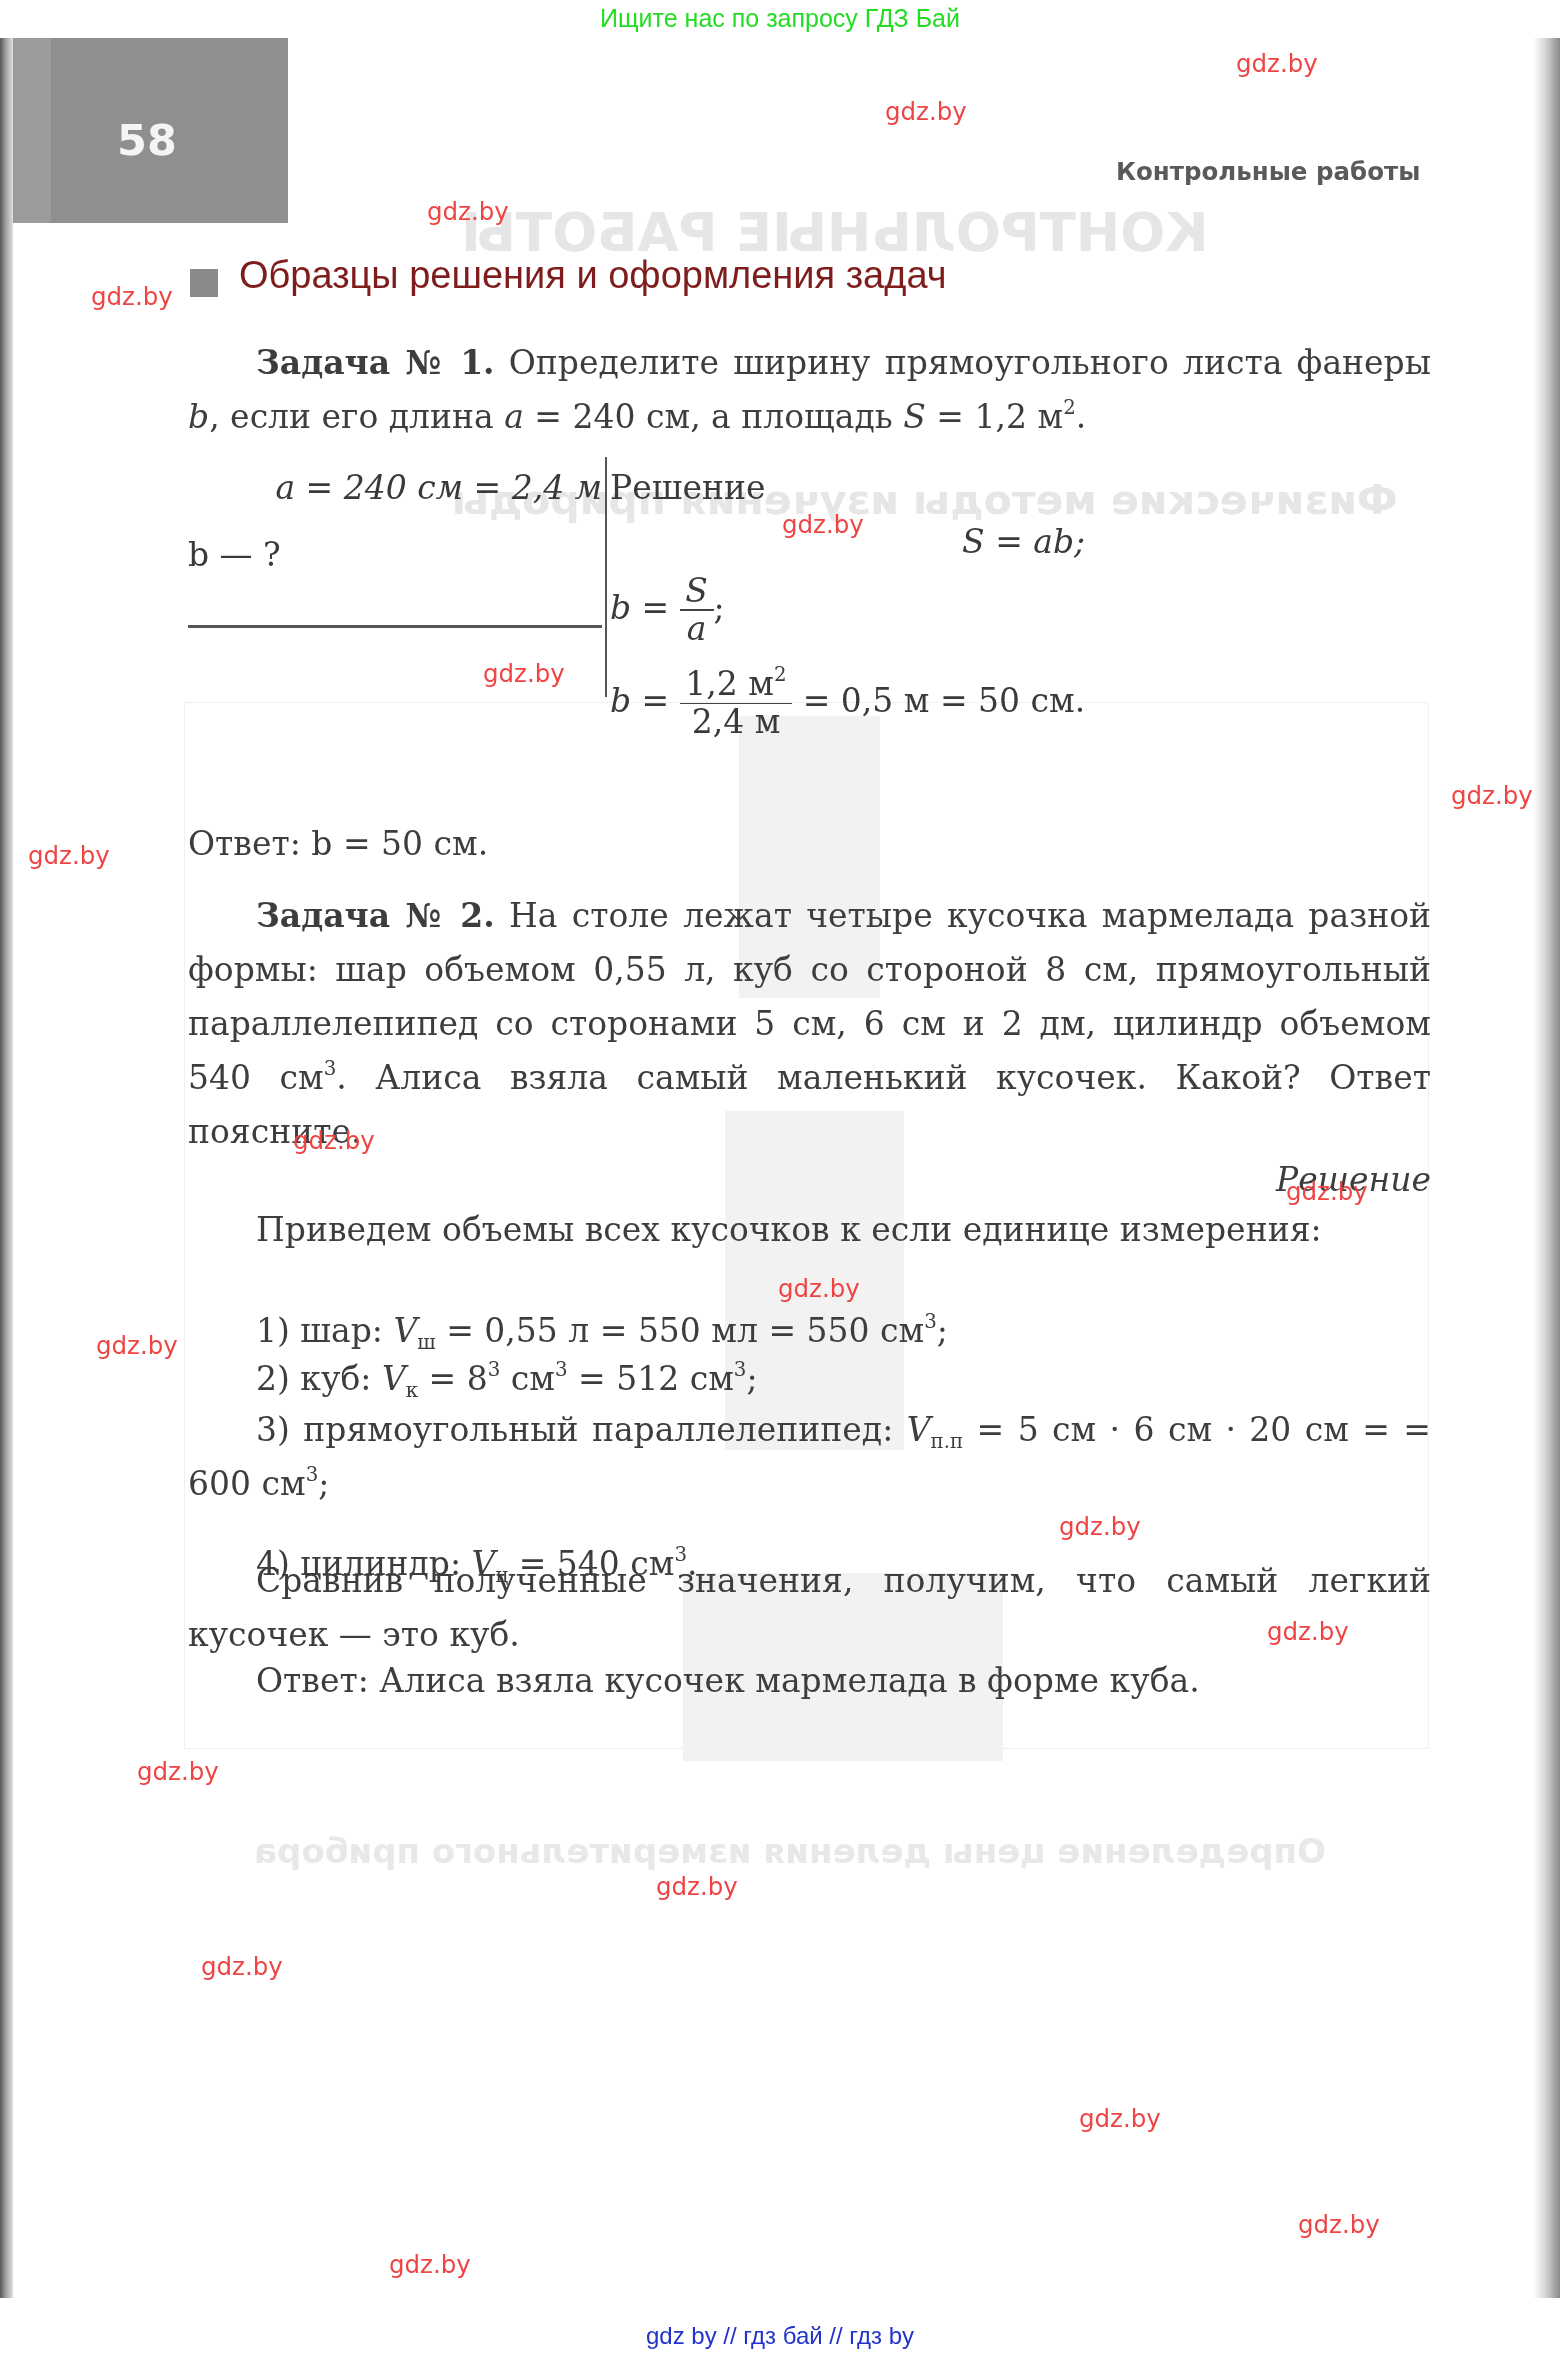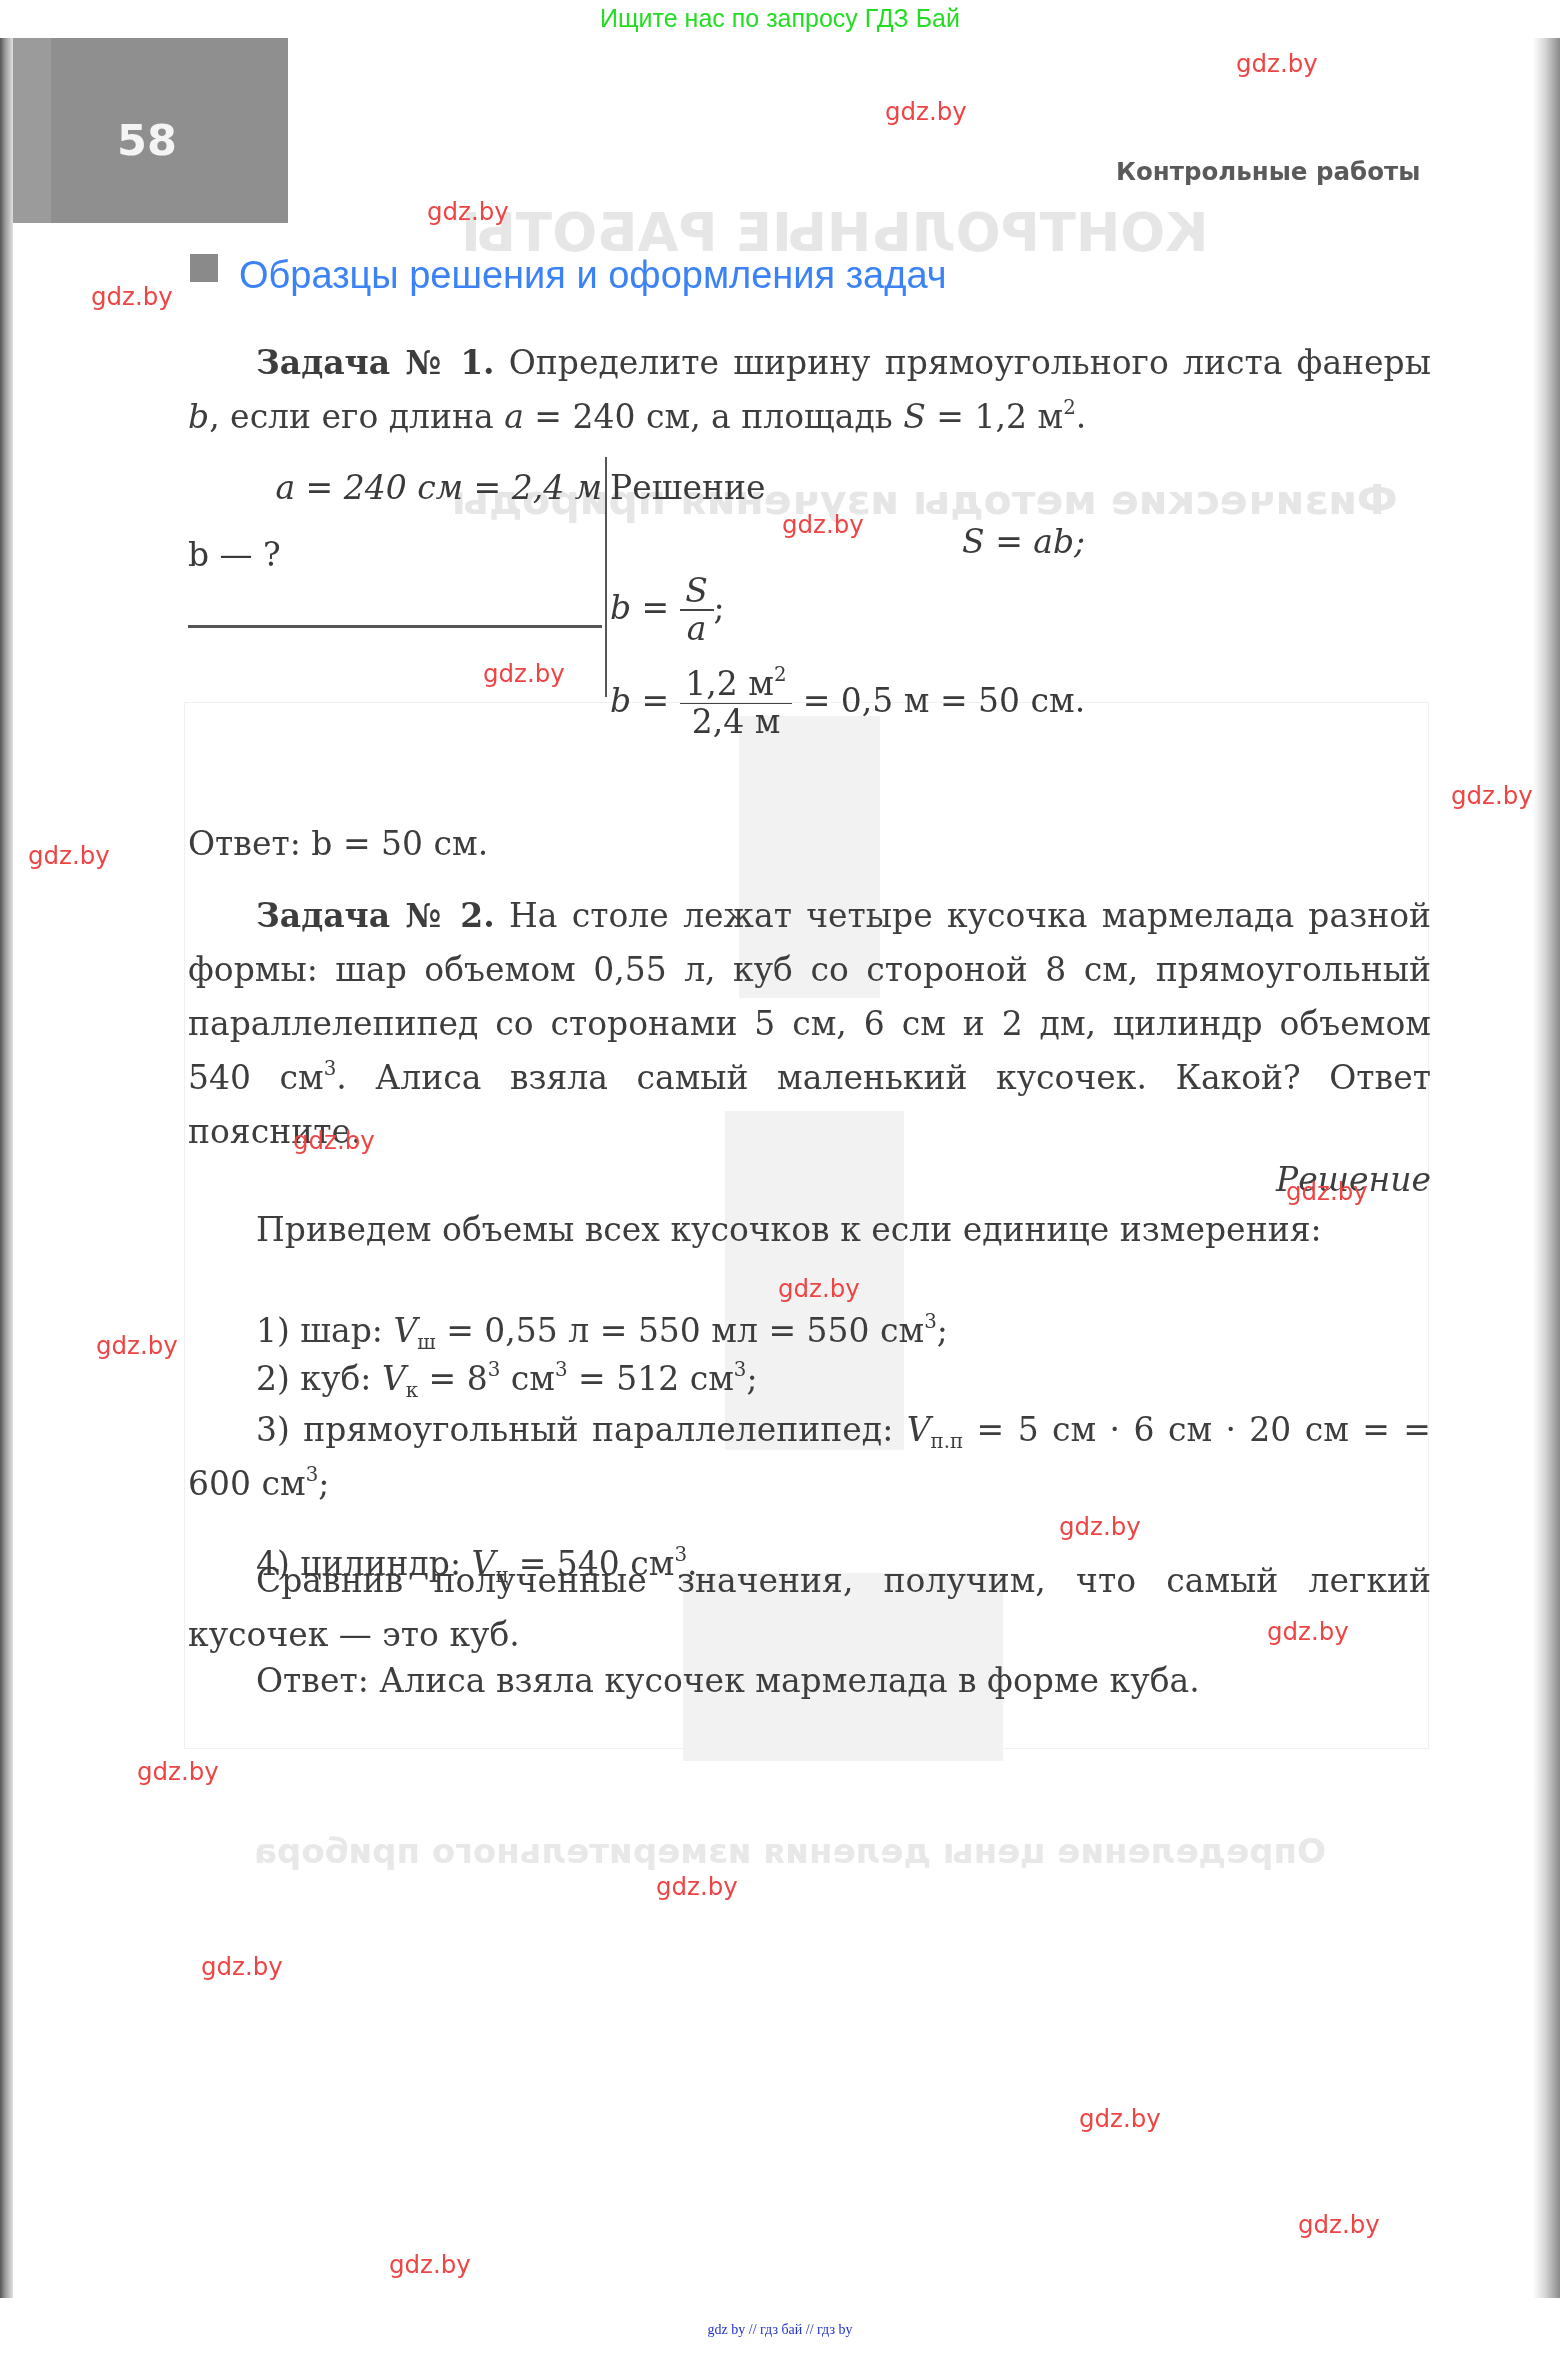--- a/index.html
+++ b/index.html
@@ -32,22 +32,22 @@
     font-family: "DejaVu Sans", sans-serif; font-weight: bold;
     font-size: 43px; color: #f4f4f4;
   }
   .running-head {
     position: absolute; left: 1116px; top: 157px;
     font-family: "DejaVu Sans", sans-serif; font-weight: bold;
     font-size: 24.5px; color: #5a5a5a;
   }
   .section-title {
     position: absolute; left: 190px; top: 254px;
-    font-family: "Liberation Sans", sans-serif; font-size: 38px; color: #3b82f6;
-    display: flex; align-items: flex-start; gap: 21px;
+    font-family: "Liberation Sans", sans-serif; font-size: 38px; color: #7f1d1d;
+    display: flex; align-items: flex-end; gap: 21px;
   }
   .section-title .bullet { width: 28px; height: 28px; background: #8a8a8a; display:inline-block; }
   .ghost {
     position: absolute; color: #e6e6e6; font-family: "DejaVu Sans", sans-serif;
     font-weight: bold; white-space: nowrap; transform: scaleX(-1);
   }
   .ghost-box { position:absolute; border:1.9px solid #f0f0f0; }
   .ghost-fill { position:absolute; background:#f2f2f2; }
 
   .para { position: absolute; left: 188px; width: 1243px; font-size: 33px; line-height: 54px; color: #3d3d3d; text-align: justify; }
@@ -64,21 +64,21 @@
   .frac { display:inline-flex; flex-direction:column; align-items:center; vertical-align: middle; line-height: 1.1; }
   .frac .num { padding: 0 5.6px; }
   .frac .bar { height: 1.9px; background:#444; align-self: stretch; }
   .frac .den { padding: 0 5.6px; }
 
   .wm {
     position: absolute; font-family: "DejaVu Sans", sans-serif; font-size: 24.5px; color: #ef4444;
   }
   .footer {
     position: absolute; left: 0; top: 2322px; width: 1560px; text-align: center;
-    font-family: Liberation Serif, serif; font-size: 14px; color: #2233cc;
+    font-family: Liberation Sans, sans-serif; font-size: 24px; color: #2233cc;
   }
 </style>
 </head>
 <body>
 
 <div class="top-banner">Ищите нас по запросу ГДЗ Бай</div>
 
 <div class="page"></div>
 <div class="left-edge"></div>
 <div class="right-edge"></div>

